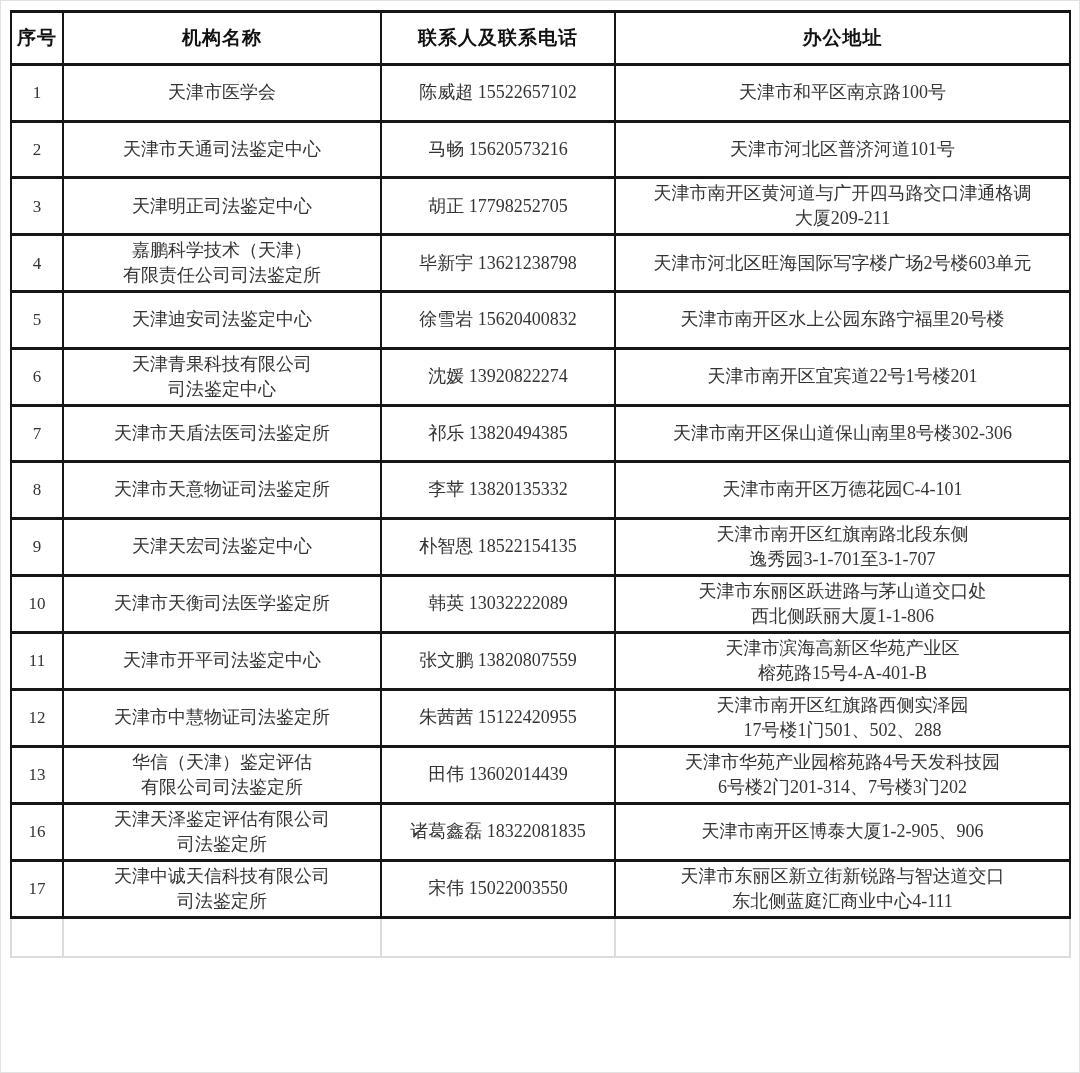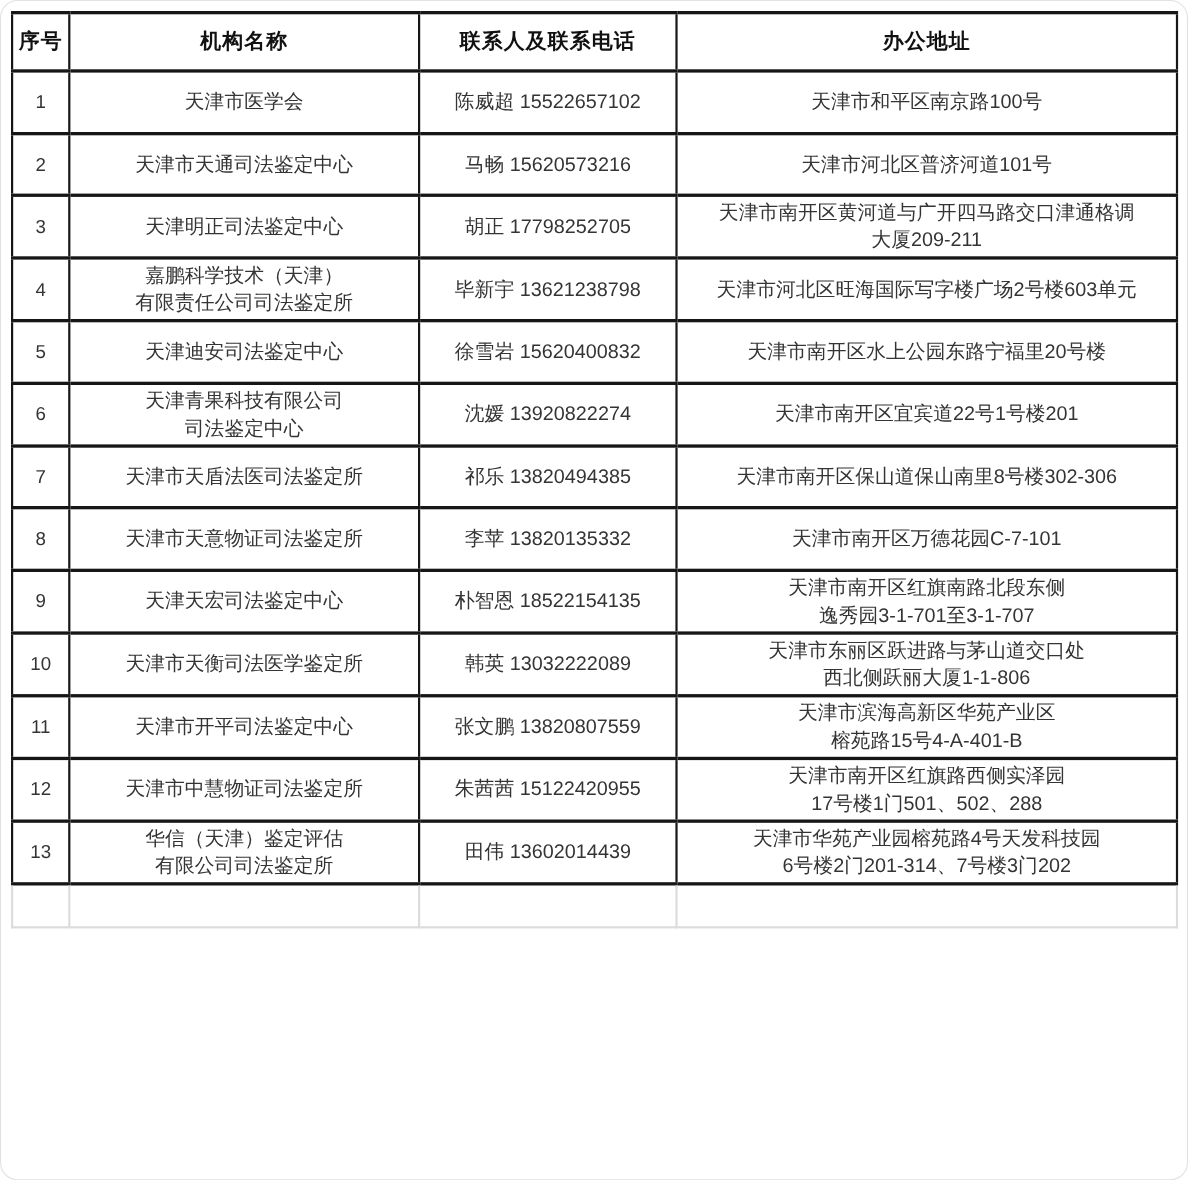--- a/index.html
+++ b/index.html
@@ -5,22 +5,21 @@
   html, body { margin: 0; padding: 0; background: #ffffff; }
   .page {
     position: relative;
     width: 1080px;
     height: 1073px;
     background: #ffffff;
     box-sizing: border-box;
     outline: 1px solid #e2e2e2;
     outline-offset: -1px;
     padding: 10px 0 0 10px;
-    font-family: Liberation Sans, sans-serif;
-    border-radius: 16px;
+    font-family: Liberation Serif, serif;
   }
   table.roster {
     border-collapse: collapse;
     table-layout: fixed;
     width: 1059px;
   }
   .roster th, .roster td {
     box-sizing: border-box;
     border: 2px solid #161616;
     border-top-width: 3px;
@@ -114,21 +113,21 @@
         <tr>
           <td class="col-index">7</td>
           <td class="col-name">天津市天盾法医司法鉴定所</td>
           <td class="col-contact">祁乐 13820494385</td>
           <td class="col-address">天津市南开区保山道保山南里8号楼302-306</td>
         </tr>
         <tr>
           <td class="col-index">8</td>
           <td class="col-name">天津市天意物证司法鉴定所</td>
           <td class="col-contact">李苹 13820135332</td>
-          <td class="col-address">天津市南开区万德花园C-7-101</td>
+          <td class="col-address">天津市南开区万德花园C-4-101</td>
         </tr>
         <tr>
           <td class="col-index">9</td>
           <td class="col-name">天津天宏司法鉴定中心</td>
           <td class="col-contact">朴智恩 18522154135</td>
           <td class="col-address">天津市南开区红旗南路北段东侧
 逸秀园3-1-701至3-1-707</td>
         </tr>
         <tr>
           <td class="col-index">10</td>
@@ -152,20 +151,35 @@
 17号楼1门501、502、288</td>
         </tr>
         <tr>
           <td class="col-index">13</td>
           <td class="col-name">华信（天津）鉴定评估
 有限公司司法鉴定所</td>
           <td class="col-contact">田伟 13602014439</td>
           <td class="col-address">天津市华苑产业园榕苑路4号天发科技园
 6号楼2门201-314、7号楼3门202</td>
         </tr>
+        <tr>
+          <td class="col-index">16</td>
+          <td class="col-name">天津天泽鉴定评估有限公司
+司法鉴定所</td>
+          <td class="col-contact">诸葛鑫磊 18322081835</td>
+          <td class="col-address">天津市南开区博泰大厦1-2-905、906</td>
+        </tr>
+        <tr>
+          <td class="col-index">17</td>
+          <td class="col-name">天津中诚天信科技有限公司
+司法鉴定所</td>
+          <td class="col-contact">宋伟 15022003550</td>
+          <td class="col-address">天津市东丽区新立街新锐路与智达道交口
+东北侧蓝庭汇商业中心4-111</td>
+        </tr>
       </tbody>
     <tbody class="ghost">
       <tr>
         <td></td>
         <td></td>
         <td></td>
         <td></td>
       </tr>
     </tbody>
   </table>

